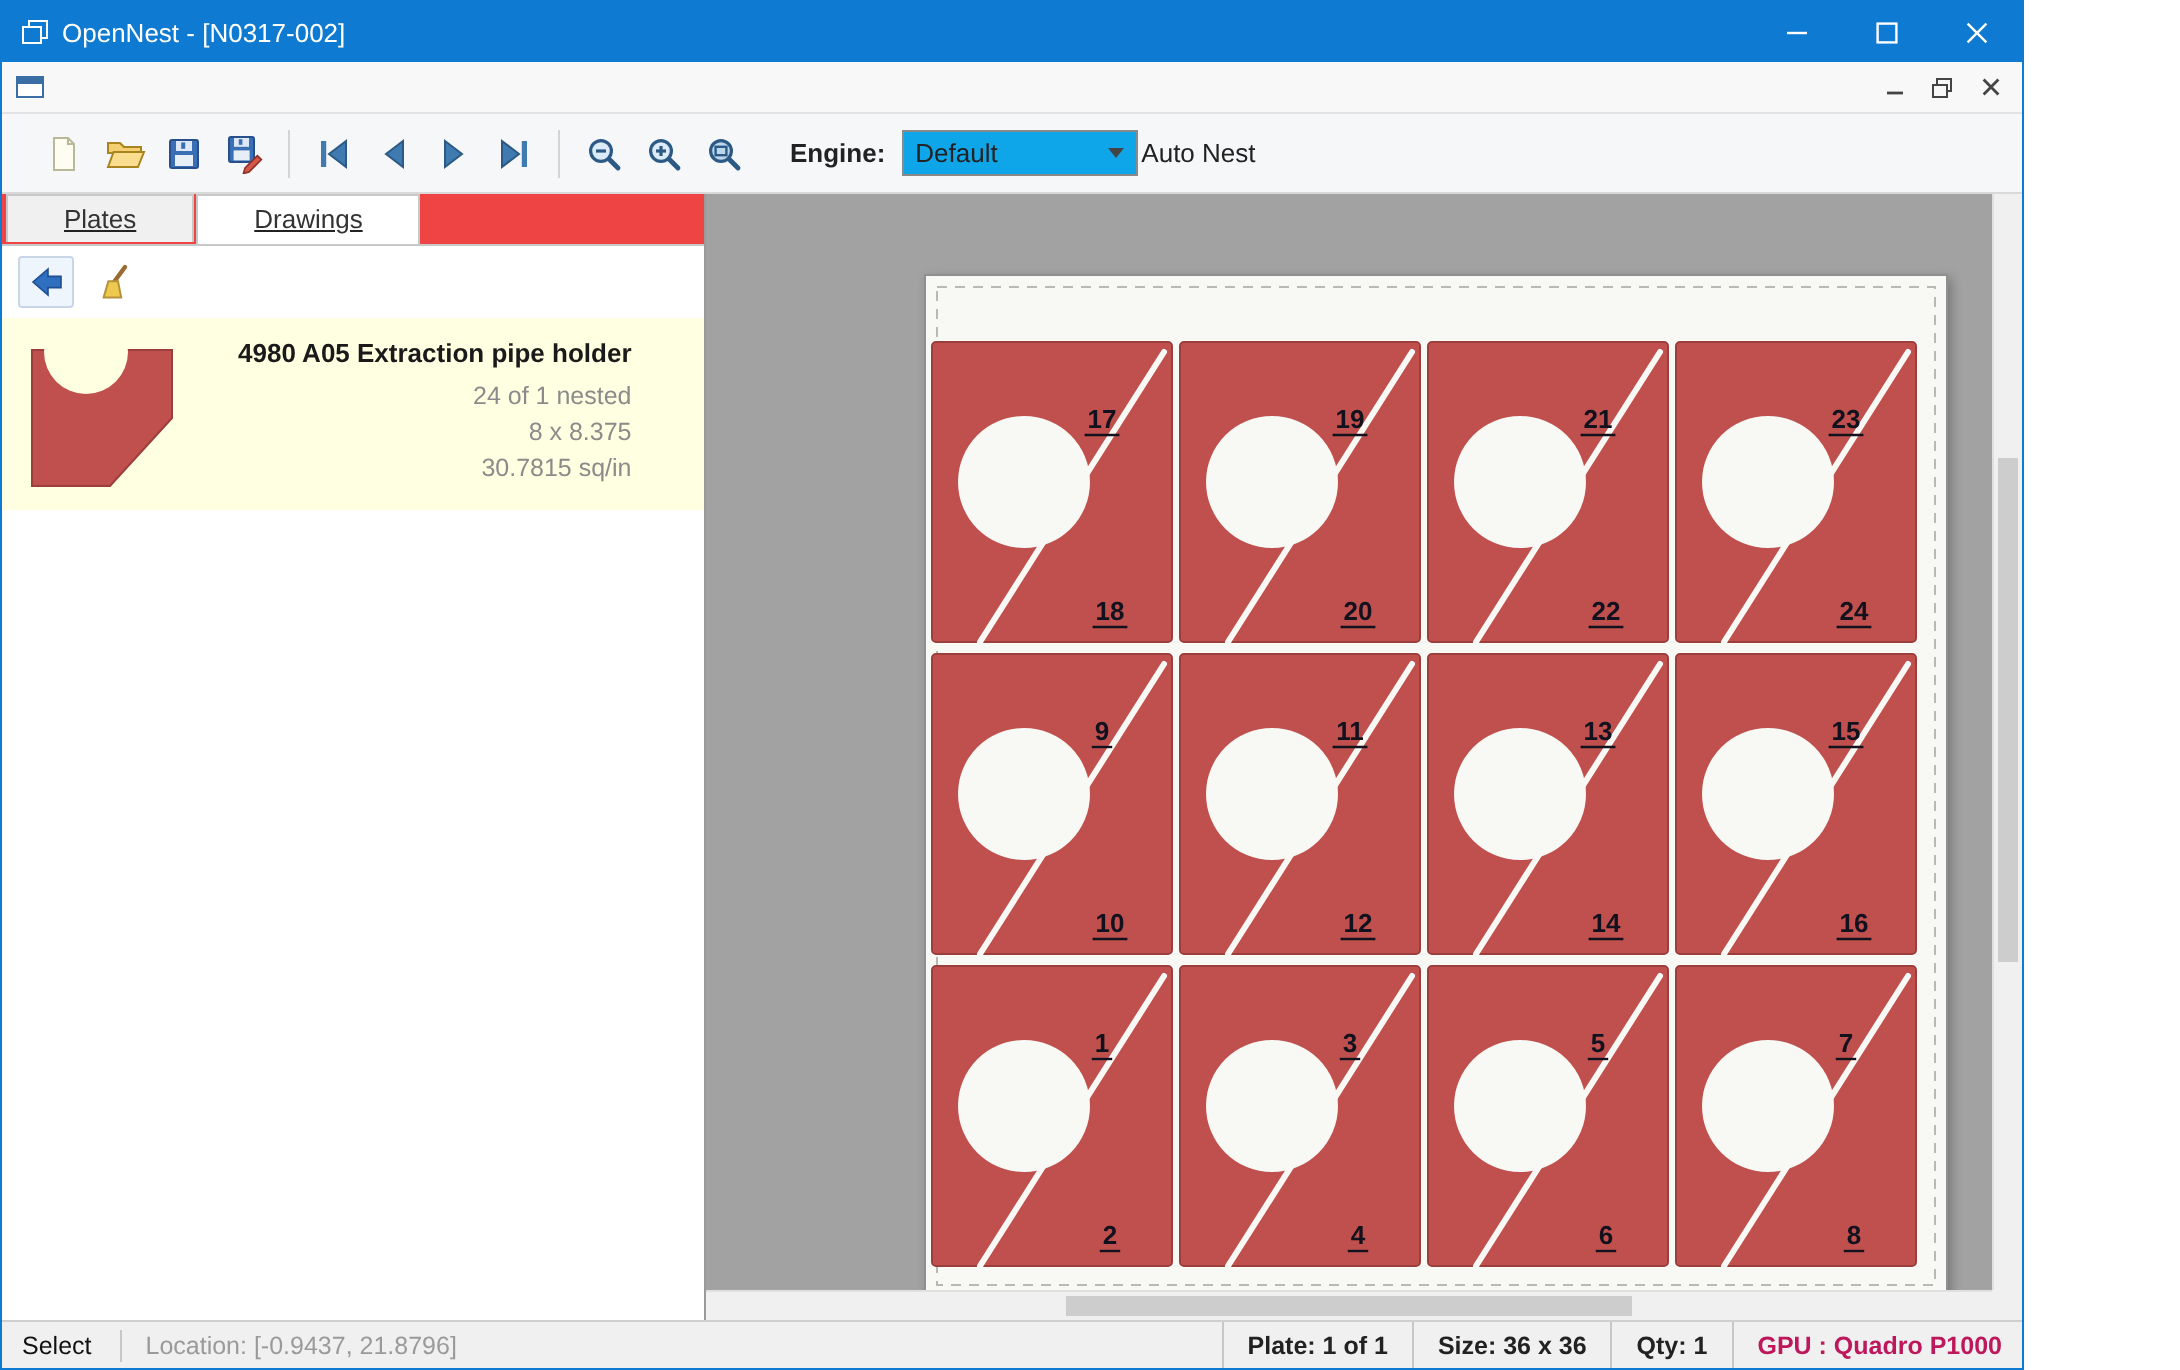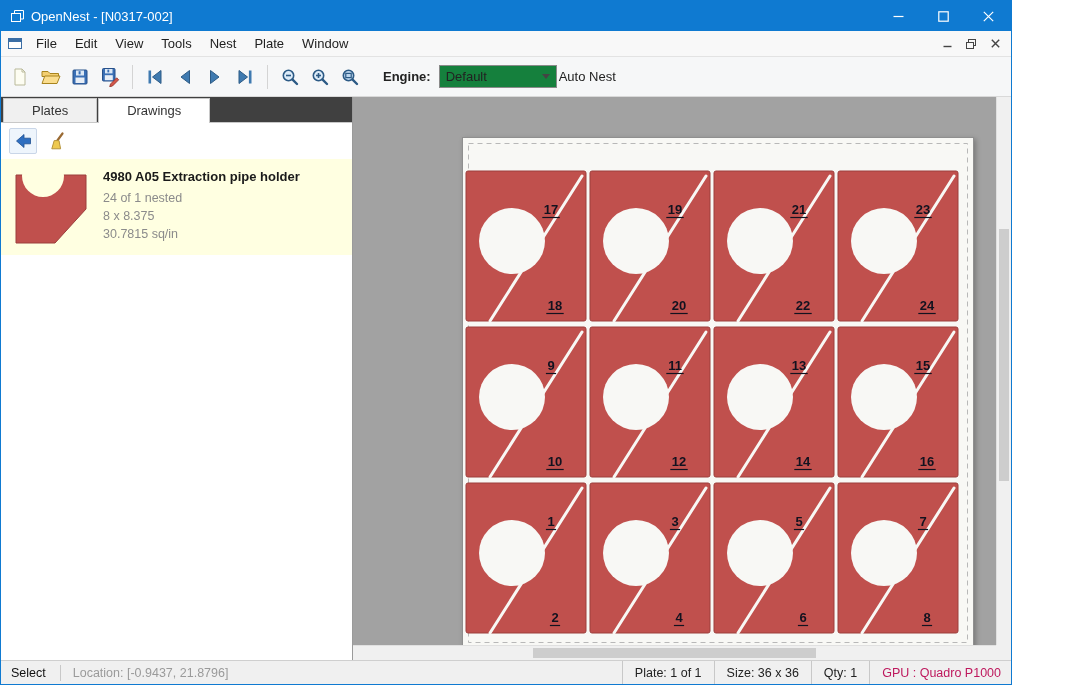--- a/index.html
+++ b/index.html
@@ -17,60 +17,60 @@
   .wincontrols .wbtn svg { display:block; }
 
   
   .menubar { height:26px; background:#f8f8f8; border-bottom:1px solid #e3e3e3; display:flex; align-items:center; flex:0 0 auto; }
   .menubar .mdiicon { margin:0 4px 0 6px; display:flex; }
   .menu-item { padding:0 9px; line-height:26px; cursor:default; }
   .mdicontrols { margin-left:auto; display:flex; align-items:center; padding-right:4px; }
   .mdicontrols .mbtn { width:24px; height:20px; display:flex; align-items:center; justify-content:center; }
 
   
-  .toolbar { height:40px; background:#f6f7f8; border-bottom:1px solid #d9d9d9; display:flex; align-items:center; padding-left:4px; flex:0 0 auto; }
+  .toolbar { height:40px; background:#f6f7f8; border-bottom:1px solid #d9d9d9; display:flex; align-items:center; padding-left:16px; flex:0 0 auto; }
   .tbtn { width:30px; height:30px; display:flex; align-items:center; justify-content:center; border:1px solid transparent; border-radius:2px; }
   .tsep { width:1px; height:24px; background:#d4d4d4; margin:0 7px; }
   .engine-label { font-weight:bold; margin:0 8px 0 18px; }
-  .combo { width:118px; height:23px; border:1px solid #8a8a8a; background:#15803d; display:flex; align-items:center; padding:0 6px; }
+  .combo { width:118px; height:23px; border:1px solid #8a8a8a; background:#0ea5e9; display:flex; align-items:center; padding:0 6px; }
   .combo .caret { margin-left:auto; width:0; height:0; border-left:4px solid transparent; border-right:4px solid transparent; border-top:5px solid #444; }
   .autonest { margin-left:2px; }
 
   
   .content { display:flex; height:563px; flex:0 0 auto; }
 
   .left-panel { width:352px; background:#fff; border-right:1px solid #9a9a9a; display:flex; flex-direction:column; }
-  .tabstrip { height:26px; background:#404040; display:flex; align-items:center; border-bottom:1px solid #c8c8c8; padding-left:2px; }
+  .tabstrip { height:26px; background:#ef4444; display:flex; align-items:flex-start; border-bottom:1px solid #c8c8c8; padding-left:2px;text-decoration:underline; }
   .tab { padding:4px 28px; background:#f0f0f0; border:1px solid #c8c8c8; border-bottom:none; margin-right:1px; font-size:13px; color:#333; }
   .tab.active { background:#fff; margin-bottom:-1px; padding-bottom:5px; }
   .panel-toolbar { height:36px; display:flex; align-items:center; gap:6px; padding:0 8px; background:#fff; }
   .pbtn { width:28px; height:26px; display:flex; align-items:center; justify-content:center; border:1px solid #c9d6e8; background:#eef5fc; border-radius:2px; }
   .pbtn.flat { border-color:transparent; background:transparent; }
 
-  .drawing-item { display:flex; gap:12px; padding:8px 10px; background:#ffffe1; align-items:flex-start; }
+  .drawing-item { display:flex; gap:28px; padding:8px 10px; background:#ffffe1; align-items:flex-start; }
   .thumb { flex:0 0 80px; display:flex; justify-content:center; }
   .meta .dtitle { font-weight:bold; font-size:13px; color:#1a1a1a; margin-bottom:5px; margin-top:2px; }
-  .meta .dline { color:#8b8b8b; font-size:12.5px; line-height:1.45; }
+  .meta .dline { color:#8b8b8b; font-size:12.5px; line-height:1.45;text-align:right; }
   .left-rest { flex:1; background:#fff; }
 
   .canvas { position:relative; flex:1; background:#a2a2a2; overflow:hidden; }
   #plate-holder { position:absolute; left:109px; top:40px; width:512px; height:512px; box-shadow:2px 2px 5px rgba(0,0,0,0.25); }
   .hscroll { position:absolute; left:0; right:15px; bottom:0; height:15px; background:#f0f0f0; border-top:1px solid #e0e0e0; }
   .hscroll .thumbbar { position:absolute; left:28%; width:44%; top:2px; bottom:2px; background:#cdcdcd; }
   .vscroll { position:absolute; top:0; bottom:15px; right:0; width:15px; background:#f0f0f0; border-left:1px solid #e0e0e0; }
   .vscroll .thumbbar { position:absolute; top:24%; height:46%; left:2px; right:2px; background:#cdcdcd; }
   .scorner { position:absolute; right:0; bottom:0; width:15px; height:15px; background:#f0f0f0; }
 
   
   .statusbar { height:24px; background:#f0f0f0; border-top:1px solid #cfcfcf; display:flex; align-items:center; font-size:12.5px; flex:0 0 auto;justify-content:center; }
   .statusbar .mode { padding:0 14px 0 10px; color:#111; }
   .ssep { width:1px; height:16px; background:#c8c8c8; }
   .statusbar .loc { color:#9a9a9a; padding:0 12px; }
   .status-right { margin-left:auto; display:flex; align-items:center; height:100%; }
-  .status-right .seg { padding:0 12px; border-left:1px solid #c8c8c8; height:100%; display:flex; align-items:center; color:#222; }
+  .status-right .seg { padding:0 12px; border-left:1px solid #c8c8c8; height:100%; display:flex; align-items:center; color:#222;font-weight:bold; }
   .status-right .seg.gpu { color:#0c8a0c; padding-right:10px; }
 </style>
 </head>
 <body>
 
 <div class="window">
 
   <div class="titlebar">
     <span class="appicon">
       <svg width="16" height="16" viewBox="0 0 16 16">
@@ -98,29 +98,20 @@
     </div>
   </div>
 
   <div class="menubar">
     <span class="mdiicon">
       <svg width="16" height="15" viewBox="0 0 16 15">
           <rect x="1.5" y="2.5" width="13" height="10" fill="#fff" stroke="#3b6ea5"></rect>
           <rect x="1.5" y="2.5" width="13" height="3.5" fill="#3b6ea5"></rect>
         </svg>
     </span>
-    <div id="menu-items" style="display:flex;">
-        <span class="menu-item">File</span>
-        <span class="menu-item">Edit</span>
-        <span class="menu-item">View</span>
-        <span class="menu-item">Tools</span>
-        <span class="menu-item">Nest</span>
-        <span class="menu-item">Plate</span>
-        <span class="menu-item">Window</span>
-      </div>
     <div class="mdicontrols">
       <span class="mbtn">
           <svg width="9" height="9" viewBox="0 0 9 9">
             <line x1="0.5" y1="7.5" x2="8.5" y2="7.5" stroke="#444" stroke-width="1.4"></line>
           </svg>
         </span>
       <span class="mbtn">
           <svg width="10" height="10" viewBox="0 0 10 10">
             <rect x="2.5" y="0.5" width="7" height="6" fill="none" stroke="#444"></rect>
             <rect x="0.5" y="3.5" width="7" height="6" fill="#f8f8f8" stroke="#444"></rect>

